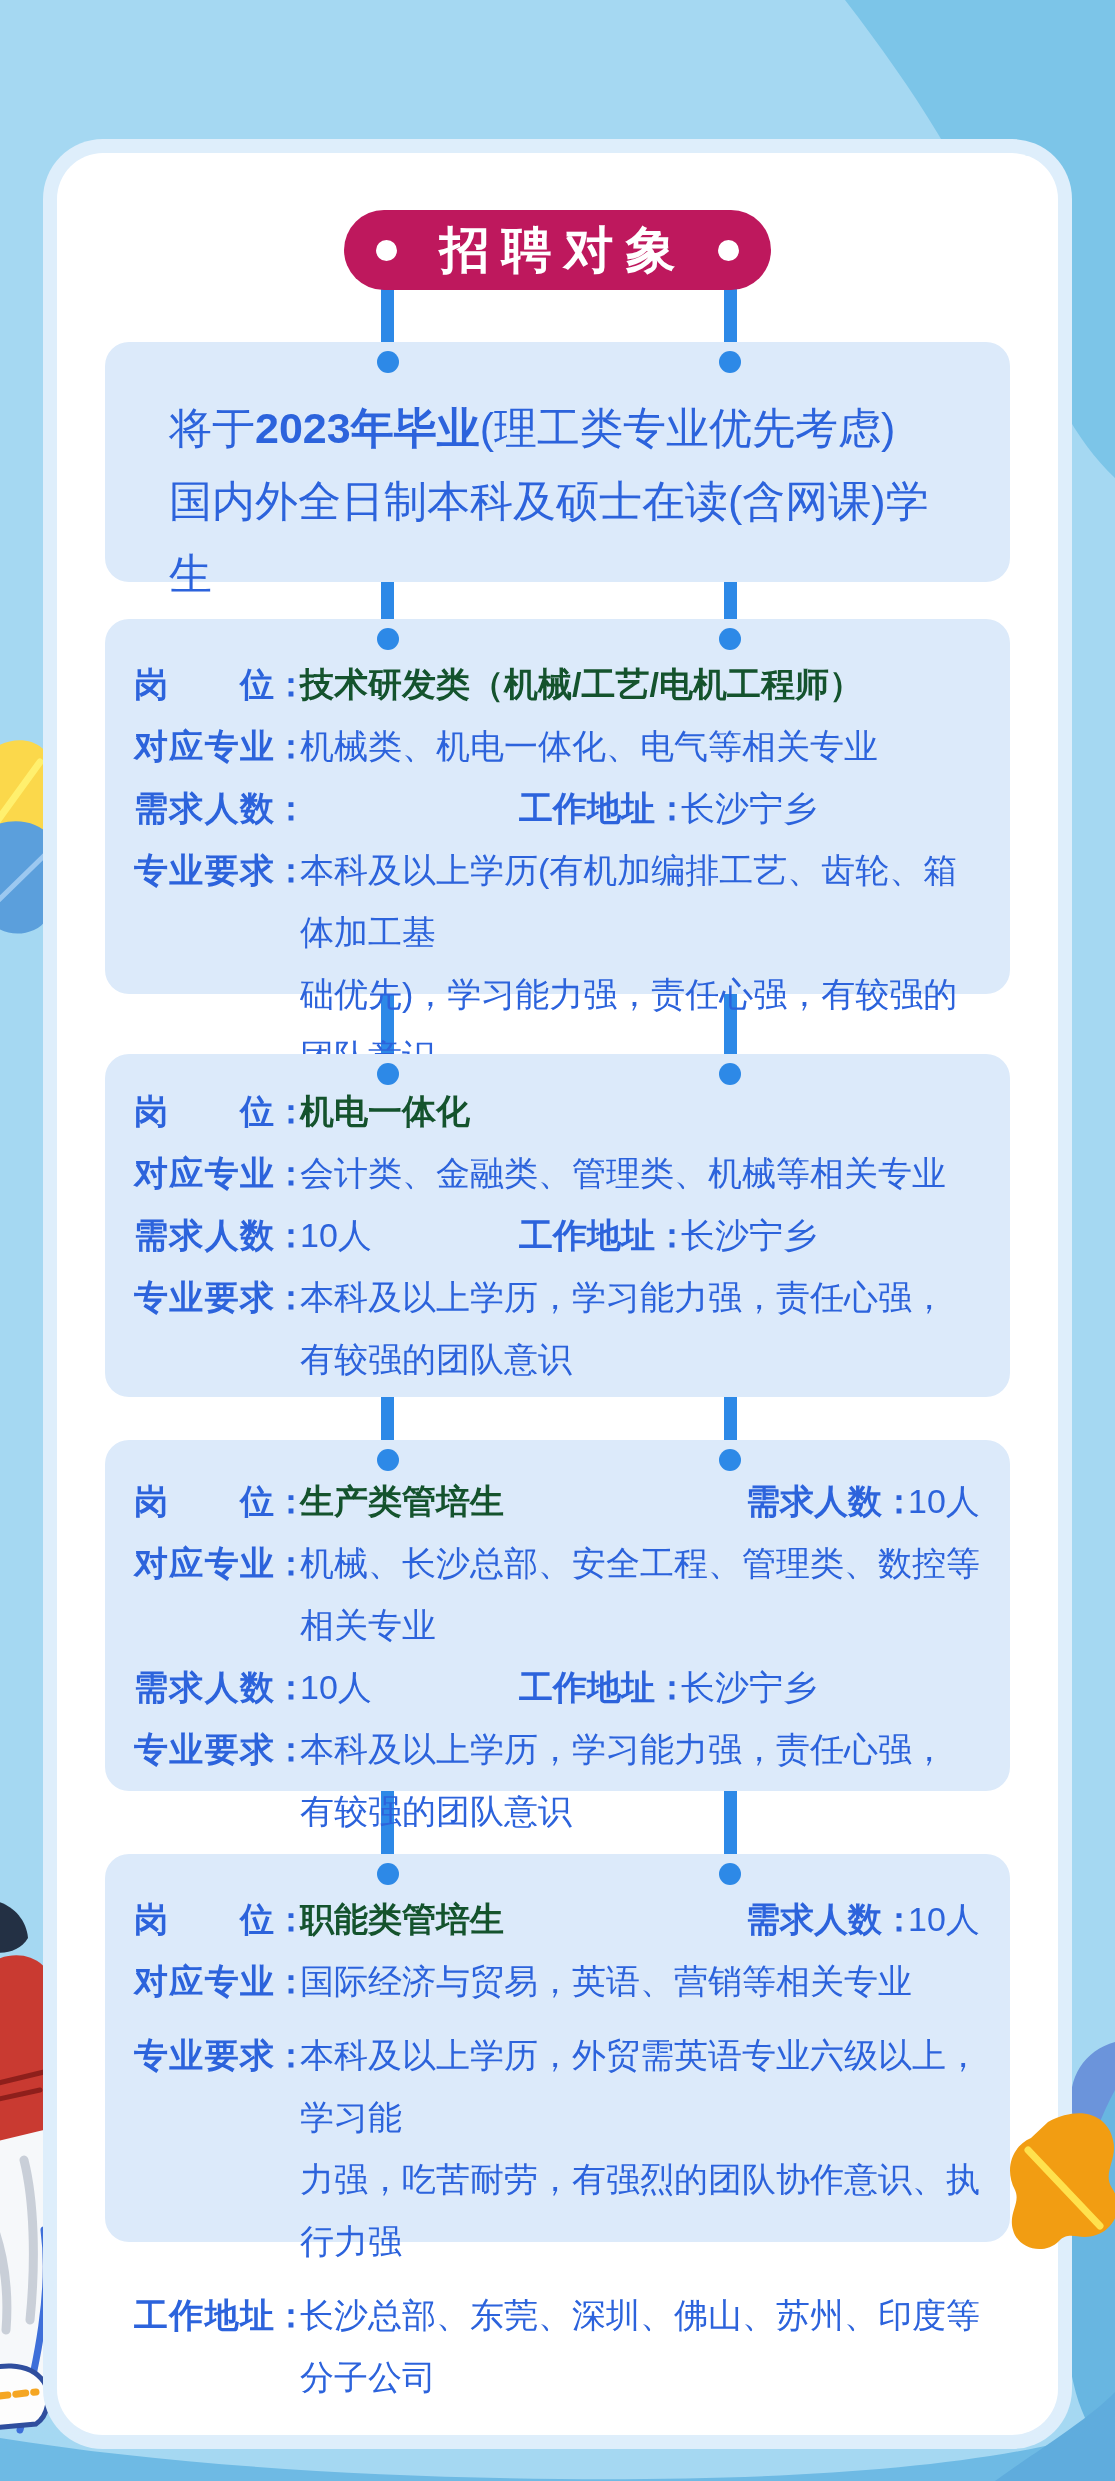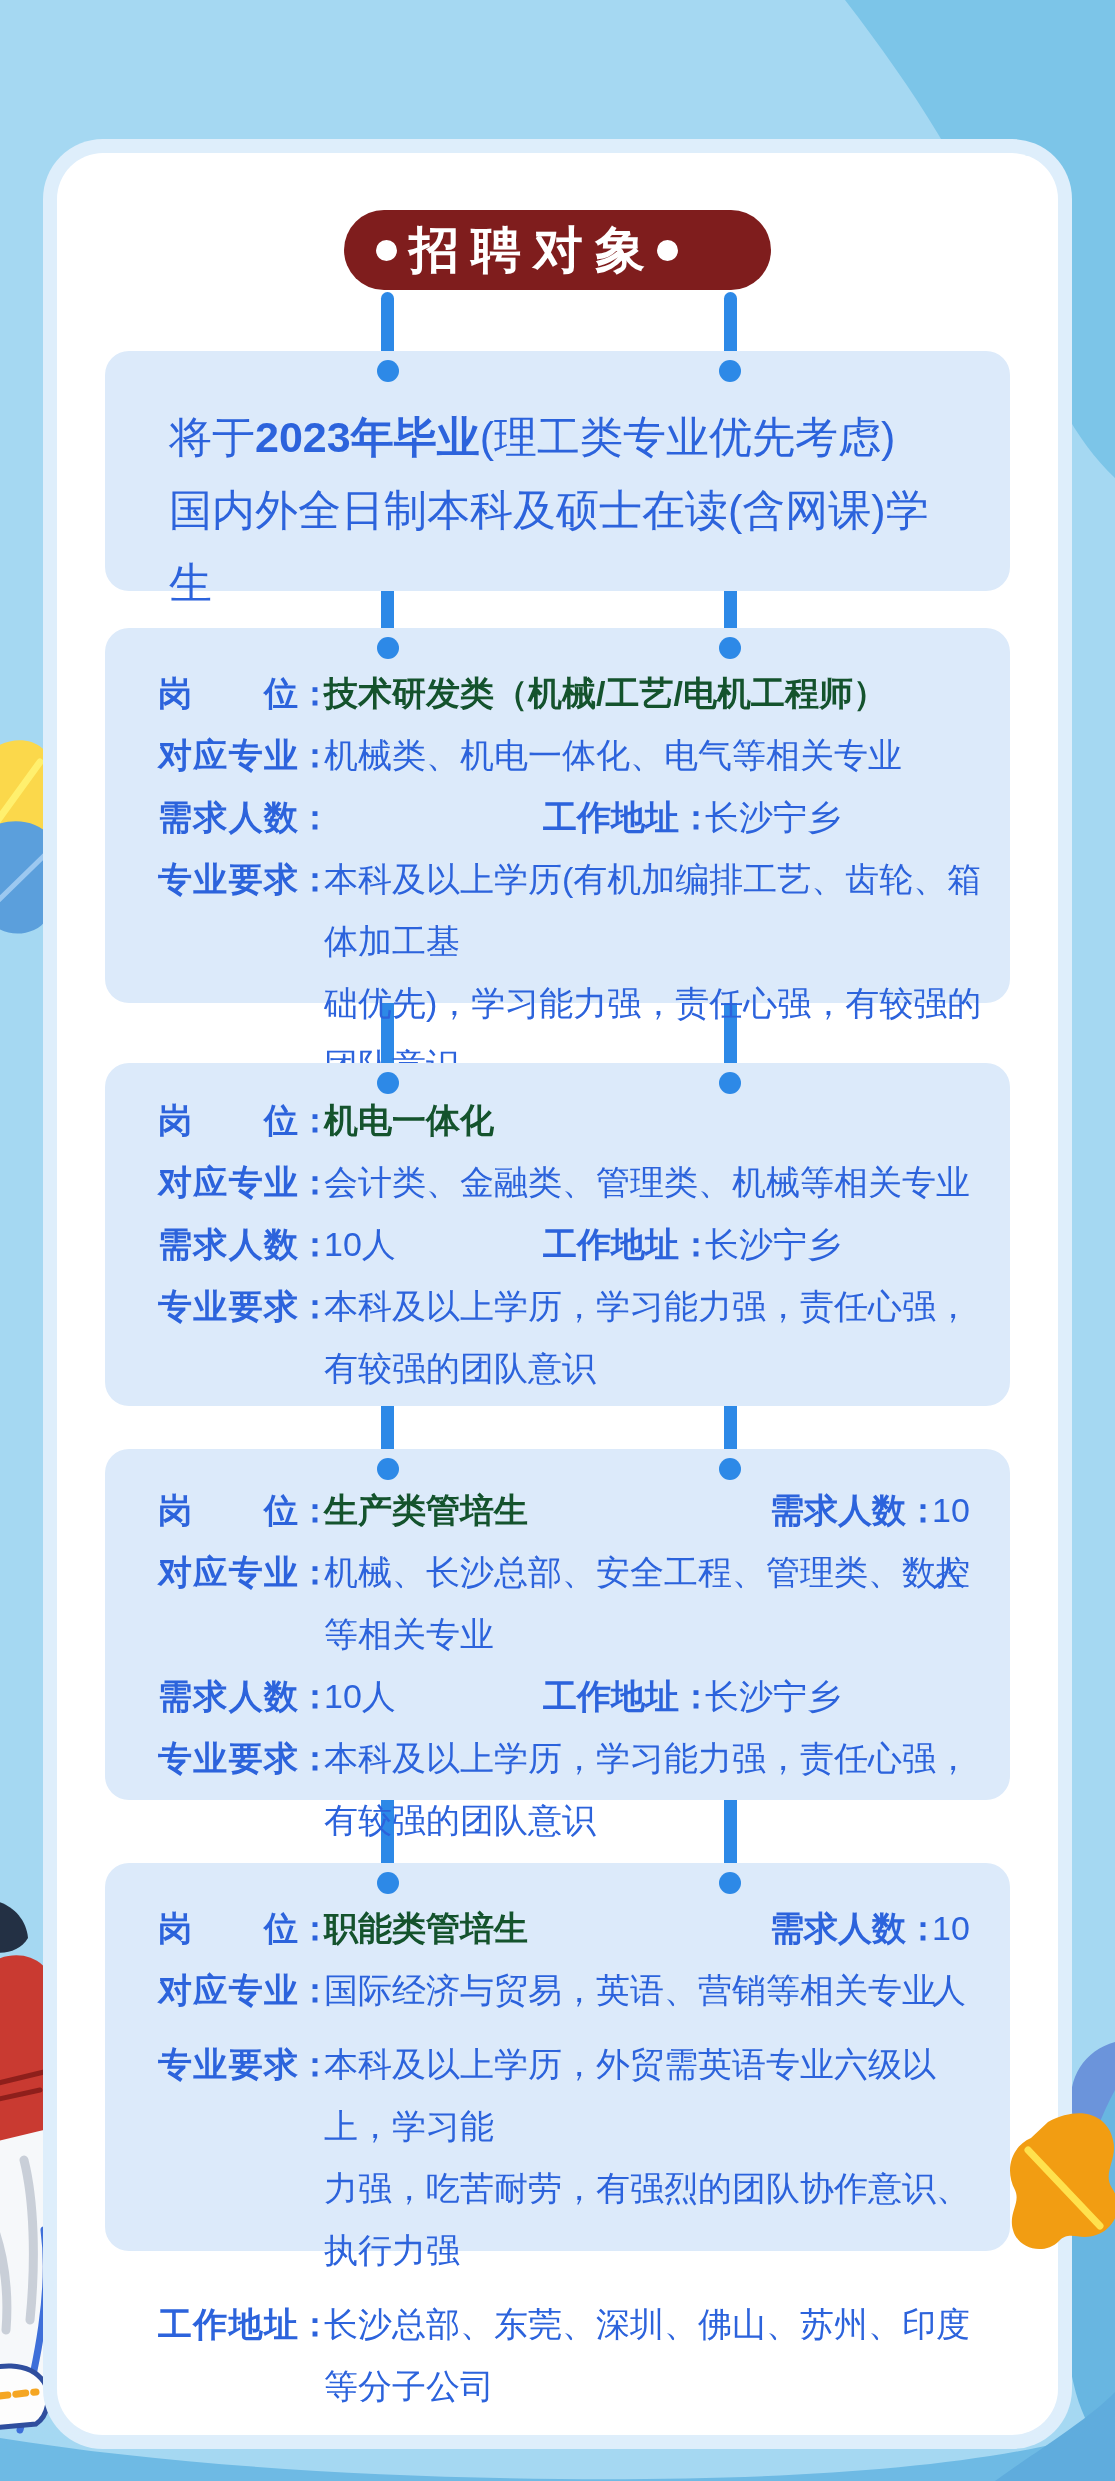--- a/index.html
+++ b/index.html
@@ -4,22 +4,22 @@
 <style>
   html,body{margin:0;padding:0;}
   body{font-family:"Liberation Sans","DejaVu Sans",sans-serif;}
   .page{position:relative;width:1115px;height:2481px;background:#A5D8F2;overflow:hidden;}
   .decor{position:absolute;left:0;top:0;width:1115px;height:2481px;pointer-events:none;}
   .decor.front{z-index:5;}
   
   .panel{position:absolute;left:57px;top:153px;width:1001px;height:2282px;background:#ffffff;
          border-radius:46px;box-shadow:0 0 0 14px #DEEEFB;z-index:2;}
   
-  .badge{position:relative;z-index:1;width:427px;height:80px;margin:16px auto;background:#7f1d1d;border-radius:40px;
-         display:flex;align-items:center;padding:0 32px;box-sizing:border-box;}
+  .badge{position:relative;z-index:1;width:427px;height:80px;margin:7px auto;background:#be185d;border-radius:40px;
+         display:flex;align-items:center;justify-content:space-between;padding:0 32px;box-sizing:border-box;}
   .badge .bdot{width:21px;height:21px;border-radius:50%;background:#ffffff;flex:0 0 auto;}
   .badge .btitle{color:#ffffff;font-size:50px;font-weight:800;letter-spacing:12px;text-indent:12px;white-space:nowrap;}
   .badge.first{margin-top:57px;}
   .badge.second{margin-top:58px;}
   
   .stems{position:relative;z-index:0;}
   .stems .bar{position:absolute;top:-14px;bottom:-14px;width:13px;border-radius:7px;background:#2D89E7;}
   .stems .bar.l{left:324px;}
   .stems .bar.r{left:667px;}
   .s45{height:45px;} .s37{height:37px;} .s60{height:60px;} .s43{height:43px;} .s63{height:63px;}
@@ -30,21 +30,21 @@
   .card .cdot.r{left:614px;}
   .intro-card{height:240px;padding:50px 40px 0 64px;color:#2C63DC;font-size:43px;line-height:73px;}
   .intro-card b{font-weight:800;}
   
   .job{color:#2C63DC;font-size:34px;padding-left:29px;padding-right:24px;}
   .job1{height:375px;padding-top:34px;}
   .job2{height:343px;padding-top:26px;}
   .job3{height:351px;padding-top:30px;}
   .job4{height:388px;padding-top:34px;}
   .row{position:relative;display:flex;align-items:flex-start;line-height:62px;}
-  .lbl{flex:0 0 auto;width:140px;font-weight:800;text-align:justify;text-align-last:justify;margin-left:24px;}
+  .lbl{flex:0 0 auto;width:140px;font-weight:800;text-align:justify;text-align-last:justify;}
   .colon{flex:0 0 auto;width:26px;font-weight:800;}
   .val{flex:1 1 auto;white-space:pre-line;}
   .val.hl{color:#14532d;font-weight:800;}
   .g2{position:absolute;left:385px;top:0;display:flex;align-items:flex-start;}
   .g2 .lbl{width:136px;}
   .g2.far{left:612px;}
   .mt12{margin-top:12px;}
 </style>
 </head>
 <body>

